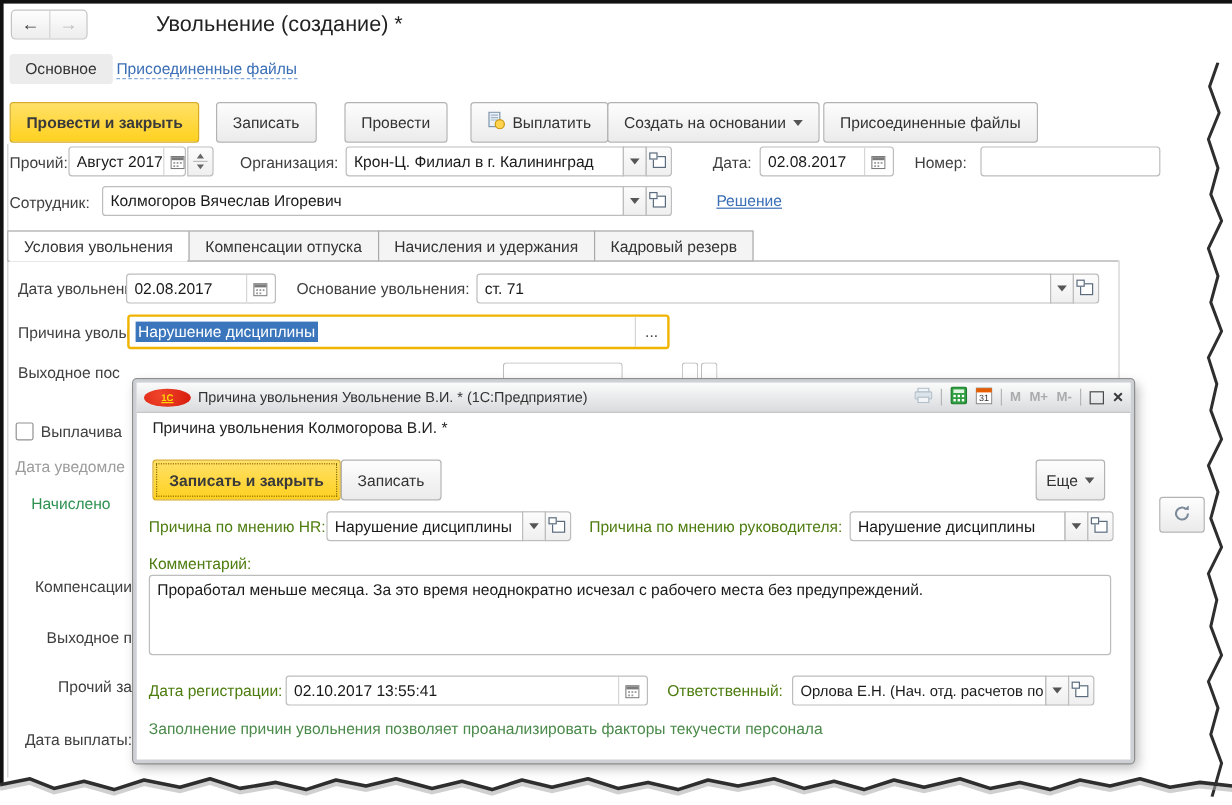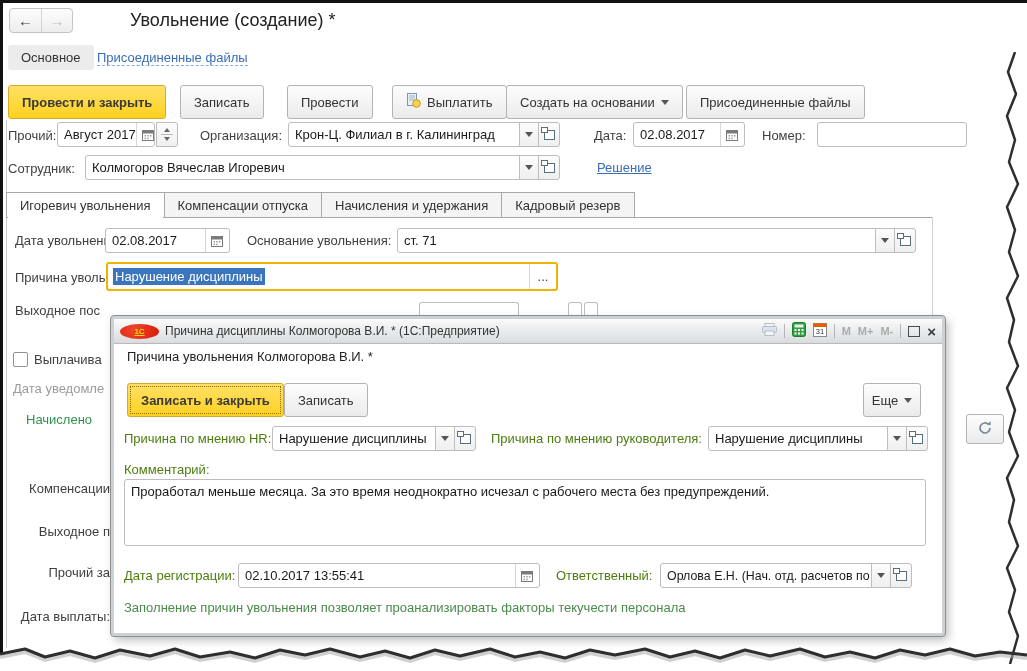--- a/index.html
+++ b/index.html
@@ -179,21 +179,21 @@
   <div class="mini" style="left:519px;top:155px;width:20px;">
       <span class="caret"></span>
     </div>
   <div class="mini last" style="left:538px;top:155px;width:22px;">
       <span class="open-ic"></span>
     </div>
   <a class="abs link" style="left:597px;top:160px;">Решение</a>
 
   <div class="tabsrow">
     <div class="tab active">
-        <span>Игоревич увольнения</span>
+        <span>Условия увольнения</span>
       </div>
     <div class="tab">
         <span>Компенсации отпуска</span>
       </div>
     <div class="tab">
         <span>Начисления и удержания</span>
       </div>
     <div class="tab">
         <span>Кадровый резерв</span>
       </div>
@@ -255,21 +255,21 @@
           <path d="M13 8a5 5 0 1 1-1.6-3.7" fill="none" stroke="#7A8A99" stroke-width="1.7"></path>
           <path d="M13.6 1.2v4l-3.8-.8z" fill="#7A8A99"></path>
         </svg></span>
   </button>
 
   <div class="modal">
     <div class="titlebar">
       <span class="logo1c">
           <span>1С</span>
         </span>
-      <span>Причина дисциплины Колмогорова В.И. * (1С:Предприятие)</span>
+      <span>Причина увольнения Увольнение В.И. * (1С:Предприятие)</span>
       <span class="tb-icons">
         <span><svg width="15" height="13" viewBox="0 0 15 13">
               <rect x="3" y="0.5" width="9" height="3.5" fill="#F2F5F8" stroke="#B2BEC9"></rect>
               <rect x="0.5" y="3.5" width="14" height="6" rx="1" fill="#DCE4EB" stroke="#B2BEC9"></rect>
               <rect x="3" y="8" width="9" height="4.5" fill="#F2F5F8" stroke="#B2BEC9"></rect>
             </svg></span>
         <span class="tb-sep"></span>
         <span><svg width="14" height="15" viewBox="0 0 14 15">
               <rect x="0.5" y="0.5" width="13" height="14" rx="2" fill="#2F9E41" stroke="#1E7C2E"></rect>
               <rect x="2.5" y="2.5" width="9" height="3" fill="#DFF5E2"></rect>

